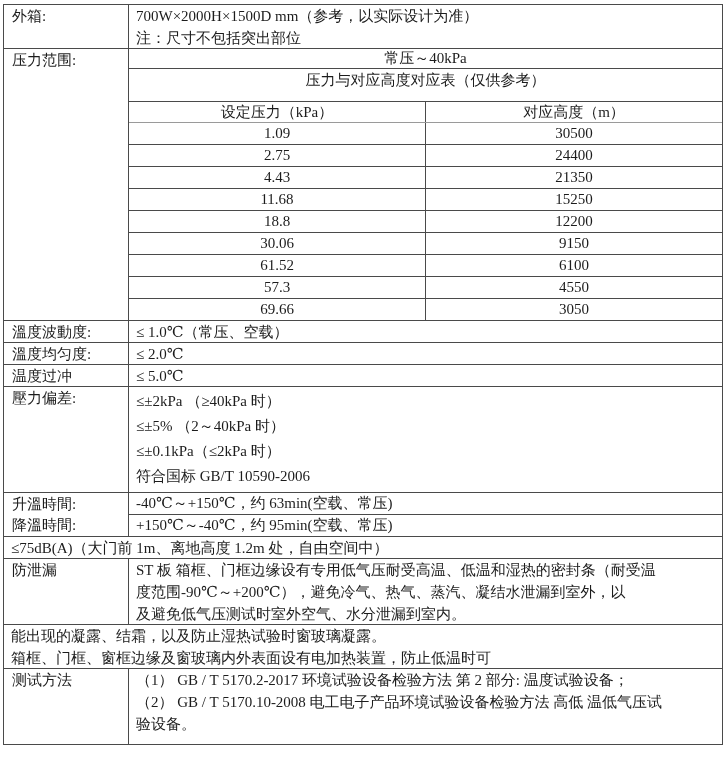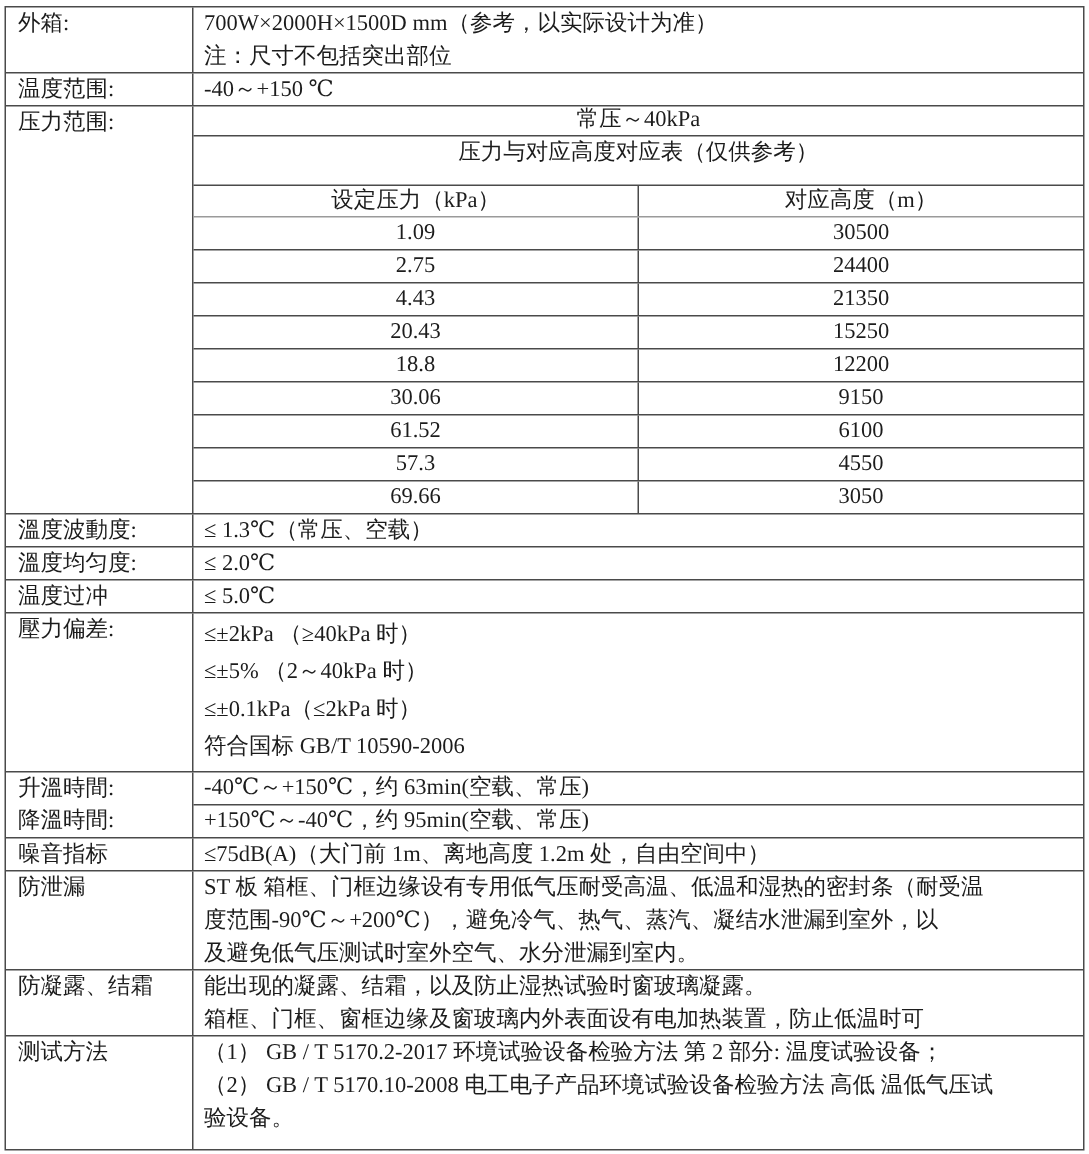--- a/index.html
+++ b/index.html
@@ -56,24 +56,20 @@
   <div class="tbl">
 
     <div class="row h43">
       <div class="lbl">外箱:</div>
       <div class="val">
         <div>700W×2000H×1500D mm（参考，以实际设计为准）</div>
         <div>注：尺寸不包括突出部位</div>
       </div>
     </div>
 
-    <div class="row h22">
-      <div class="lbl">温度范围:</div>
-      <div class="val">-40～+150 ℃</div>
-    </div>
 
     <div class="row h272">
       <div class="lbl">压力范围:</div>
       <div class="val nopad col">
         <div class="span1 center">常压～40kPa</div>
         <div class="span2 center">压力与对应高度对应表（仅供参考）</div>
         <div class="prow pthead">
           <div class="pc pleft">设定压力（kPa）</div>
           <div class="pc">对应高度（m）</div>
         </div>
@@ -83,21 +79,21 @@
         </div>
         <div class="prow pdata">
           <div class="pc pleft">2.75</div>
           <div class="pc">24400</div>
         </div>
         <div class="prow pdata">
           <div class="pc pleft">4.43</div>
           <div class="pc">21350</div>
         </div>
         <div class="prow pdata">
-          <div class="pc pleft">20.43</div>
+          <div class="pc pleft">11.68</div>
           <div class="pc">15250</div>
         </div>
         <div class="prow pdata">
           <div class="pc pleft">18.8</div>
           <div class="pc">12200</div>
         </div>
         <div class="prow pdata">
           <div class="pc pleft">30.06</div>
           <div class="pc">9150</div>
         </div>
@@ -111,21 +107,21 @@
         </div>
         <div class="prow pdata">
           <div class="pc pleft">69.66</div>
           <div class="pc">3050</div>
         </div>
       </div>
     </div>
 
     <div class="row h22">
       <div class="lbl">溫度波動度:</div>
-      <div class="val">≤ 1.3℃（常压、空载）</div>
+      <div class="val">≤ 1.0℃（常压、空载）</div>
     </div>
 
     <div class="row h22">
       <div class="lbl">溫度均匀度:</div>
       <div class="val">≤ 2.0℃</div>
     </div>
 
     <div class="row h22">
       <div class="lbl">温度过冲</div>
       <div class="val">≤ 5.0℃</div>
@@ -146,35 +142,33 @@
         <div>升溫時間:</div>
         <div>降溫時間:</div>
       </div>
       <div class="val nopad col">
         <div class="timecell">-40℃～+150℃，约 63min(空载、常压)</div>
         <div class="timecell tborder">+150℃～-40℃，约 95min(空载、常压)</div>
       </div>
     </div>
 
     <div class="row h22">
-      <div class="lbl">噪音指标</div>
       <div class="val">≤75dB(A)（大门前 1m、离地高度 1.2m 处，自由空间中）</div>
     </div>
 
     <div class="row h66">
       <div class="lbl">防泄漏</div>
       <div class="val">
         <div>ST 板 箱框、门框边缘设有专用低气压耐受高温、低温和湿热的密封条（耐受温</div>
         <div>度范围-90℃～+200℃），避免冷气、热气、蒸汽、凝结水泄漏到室外，以</div>
         <div>及避免低气压测试时室外空气、水分泄漏到室内。</div>
       </div>
     </div>
 
     <div class="row h44">
-      <div class="lbl">防凝露、结霜</div>
       <div class="val">
         <div>能出现的凝露、结霜，以及防止湿热试验时窗玻璃凝露。</div>
         <div>箱框、门框、窗框边缘及窗玻璃内外表面设有电加热装置，防止低温时可</div>
       </div>
     </div>
 
     <div class="row h76">
       <div class="lbl">测试方法</div>
       <div class="val">
         <div>（1） GB / T 5170.2-2017 环境试验设备检验方法 第 2 部分: 温度试验设备；</div>

